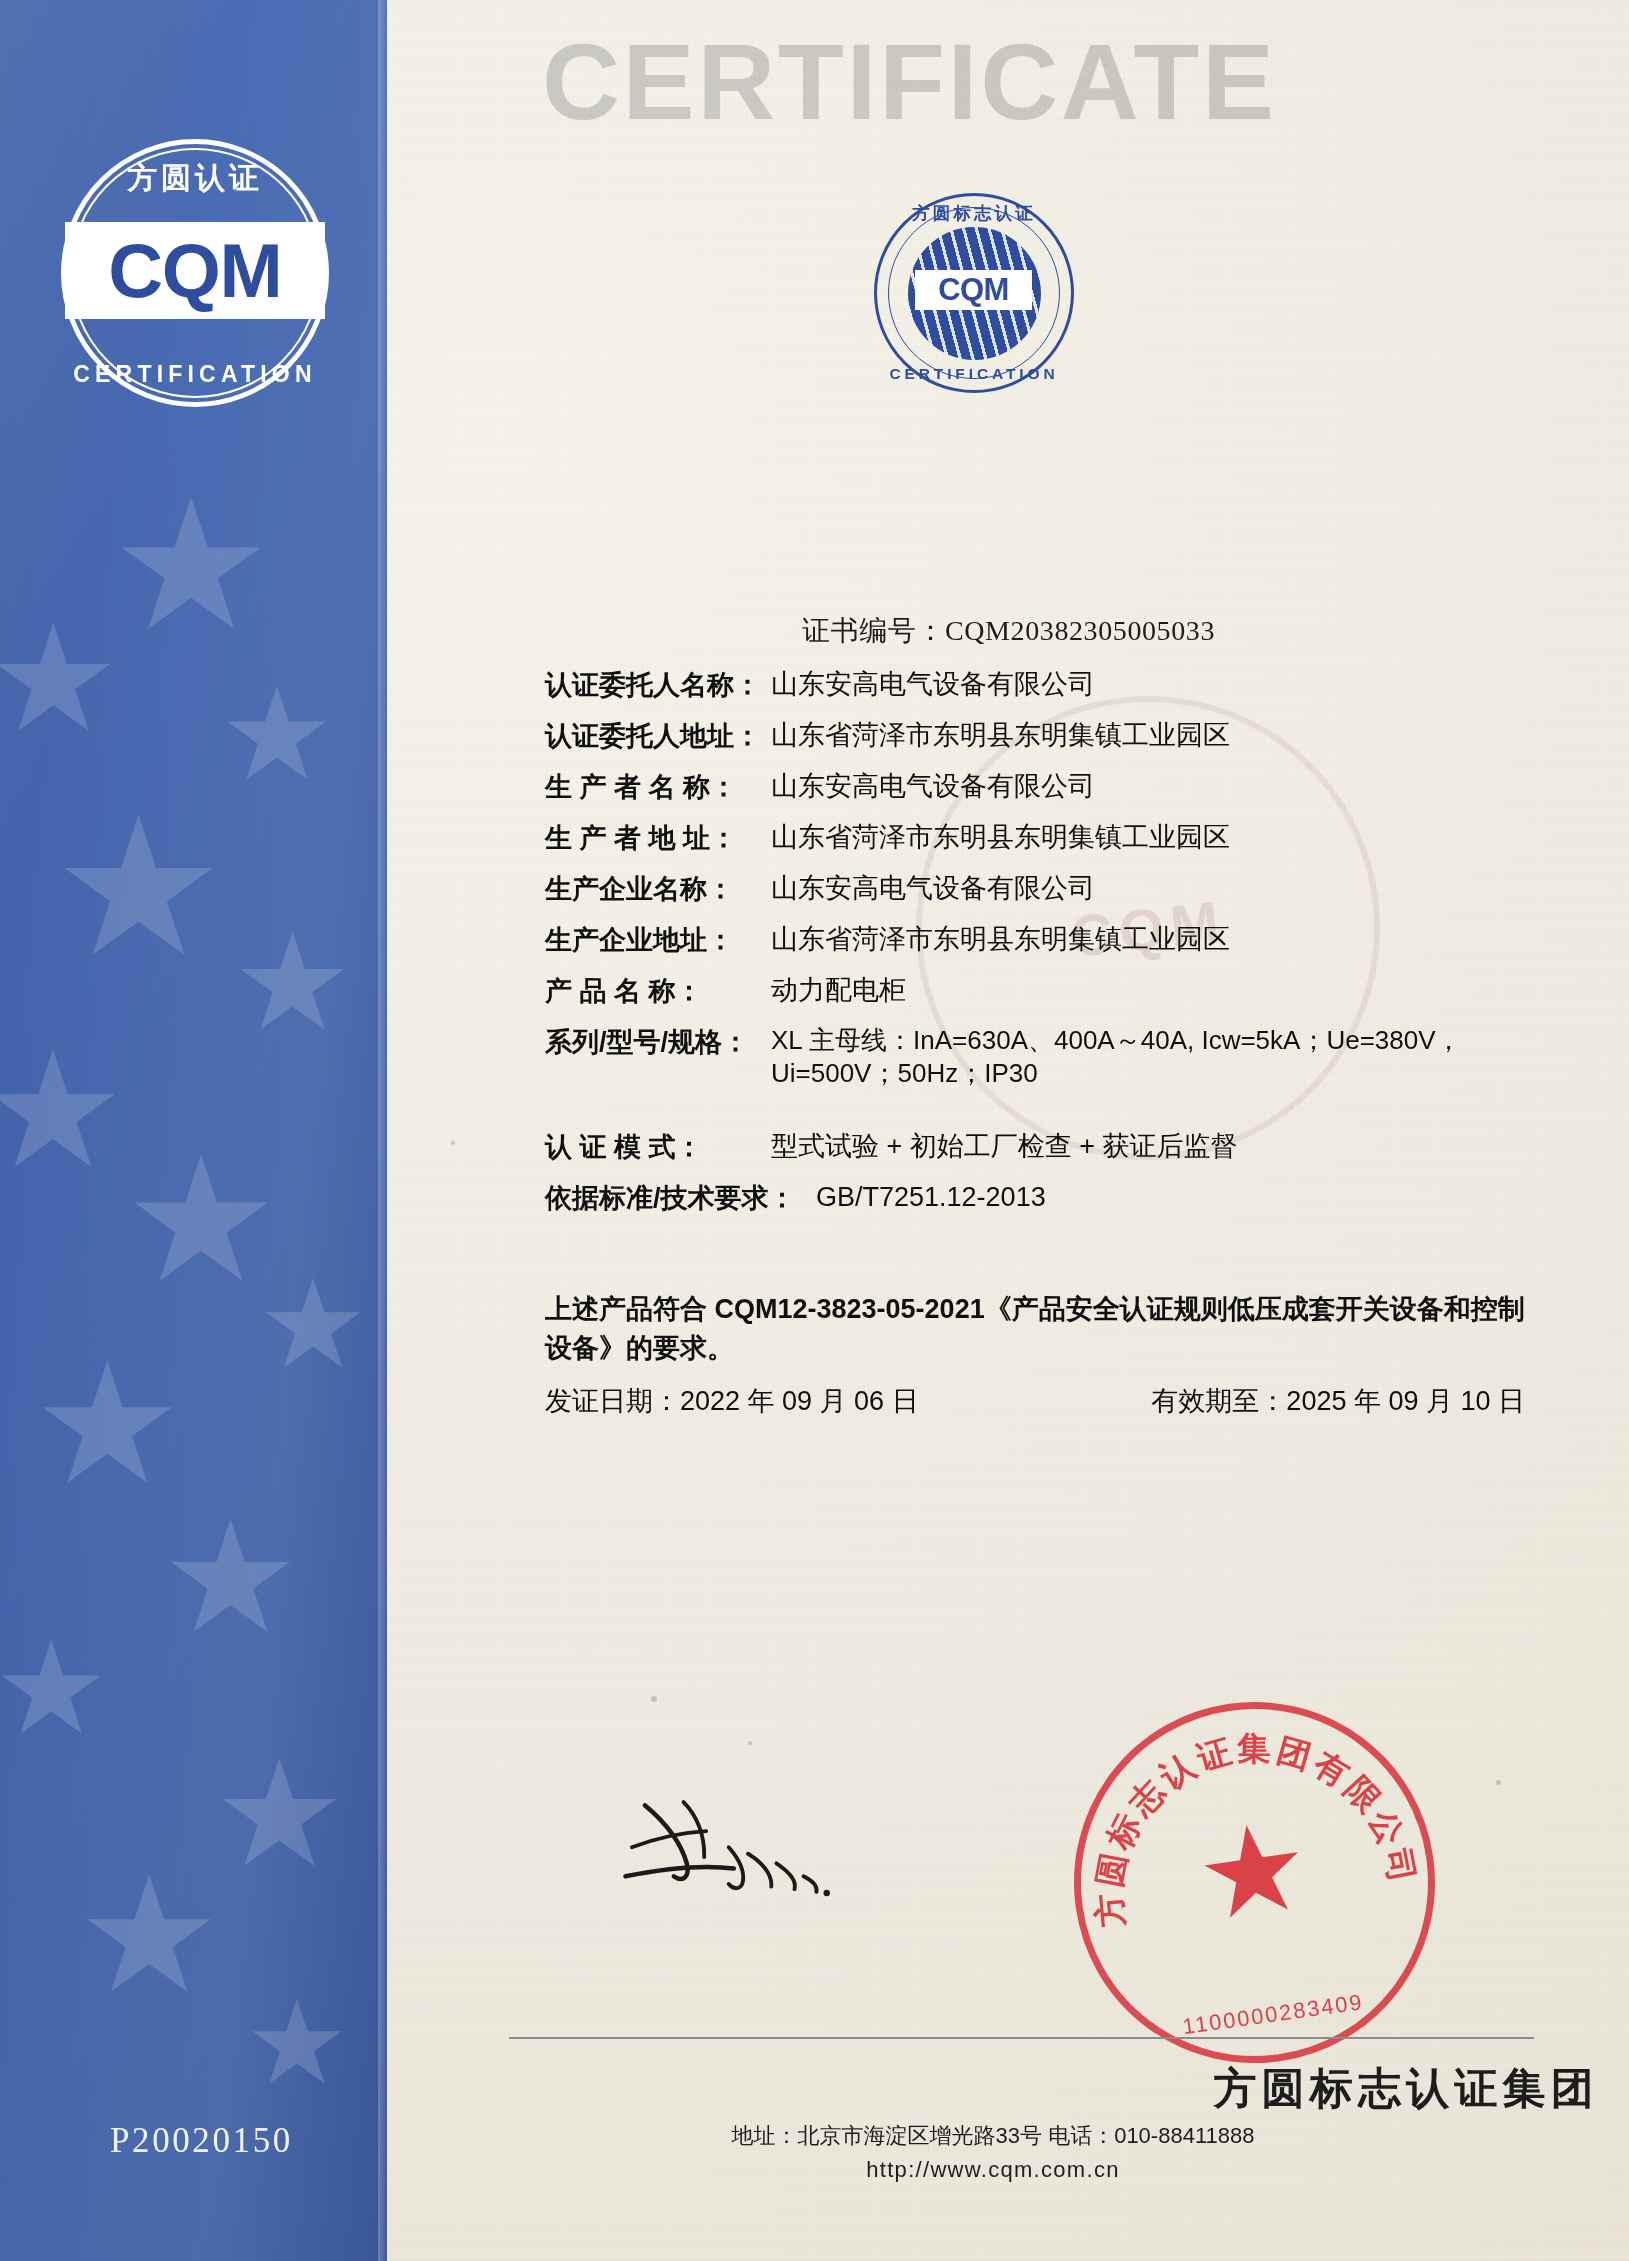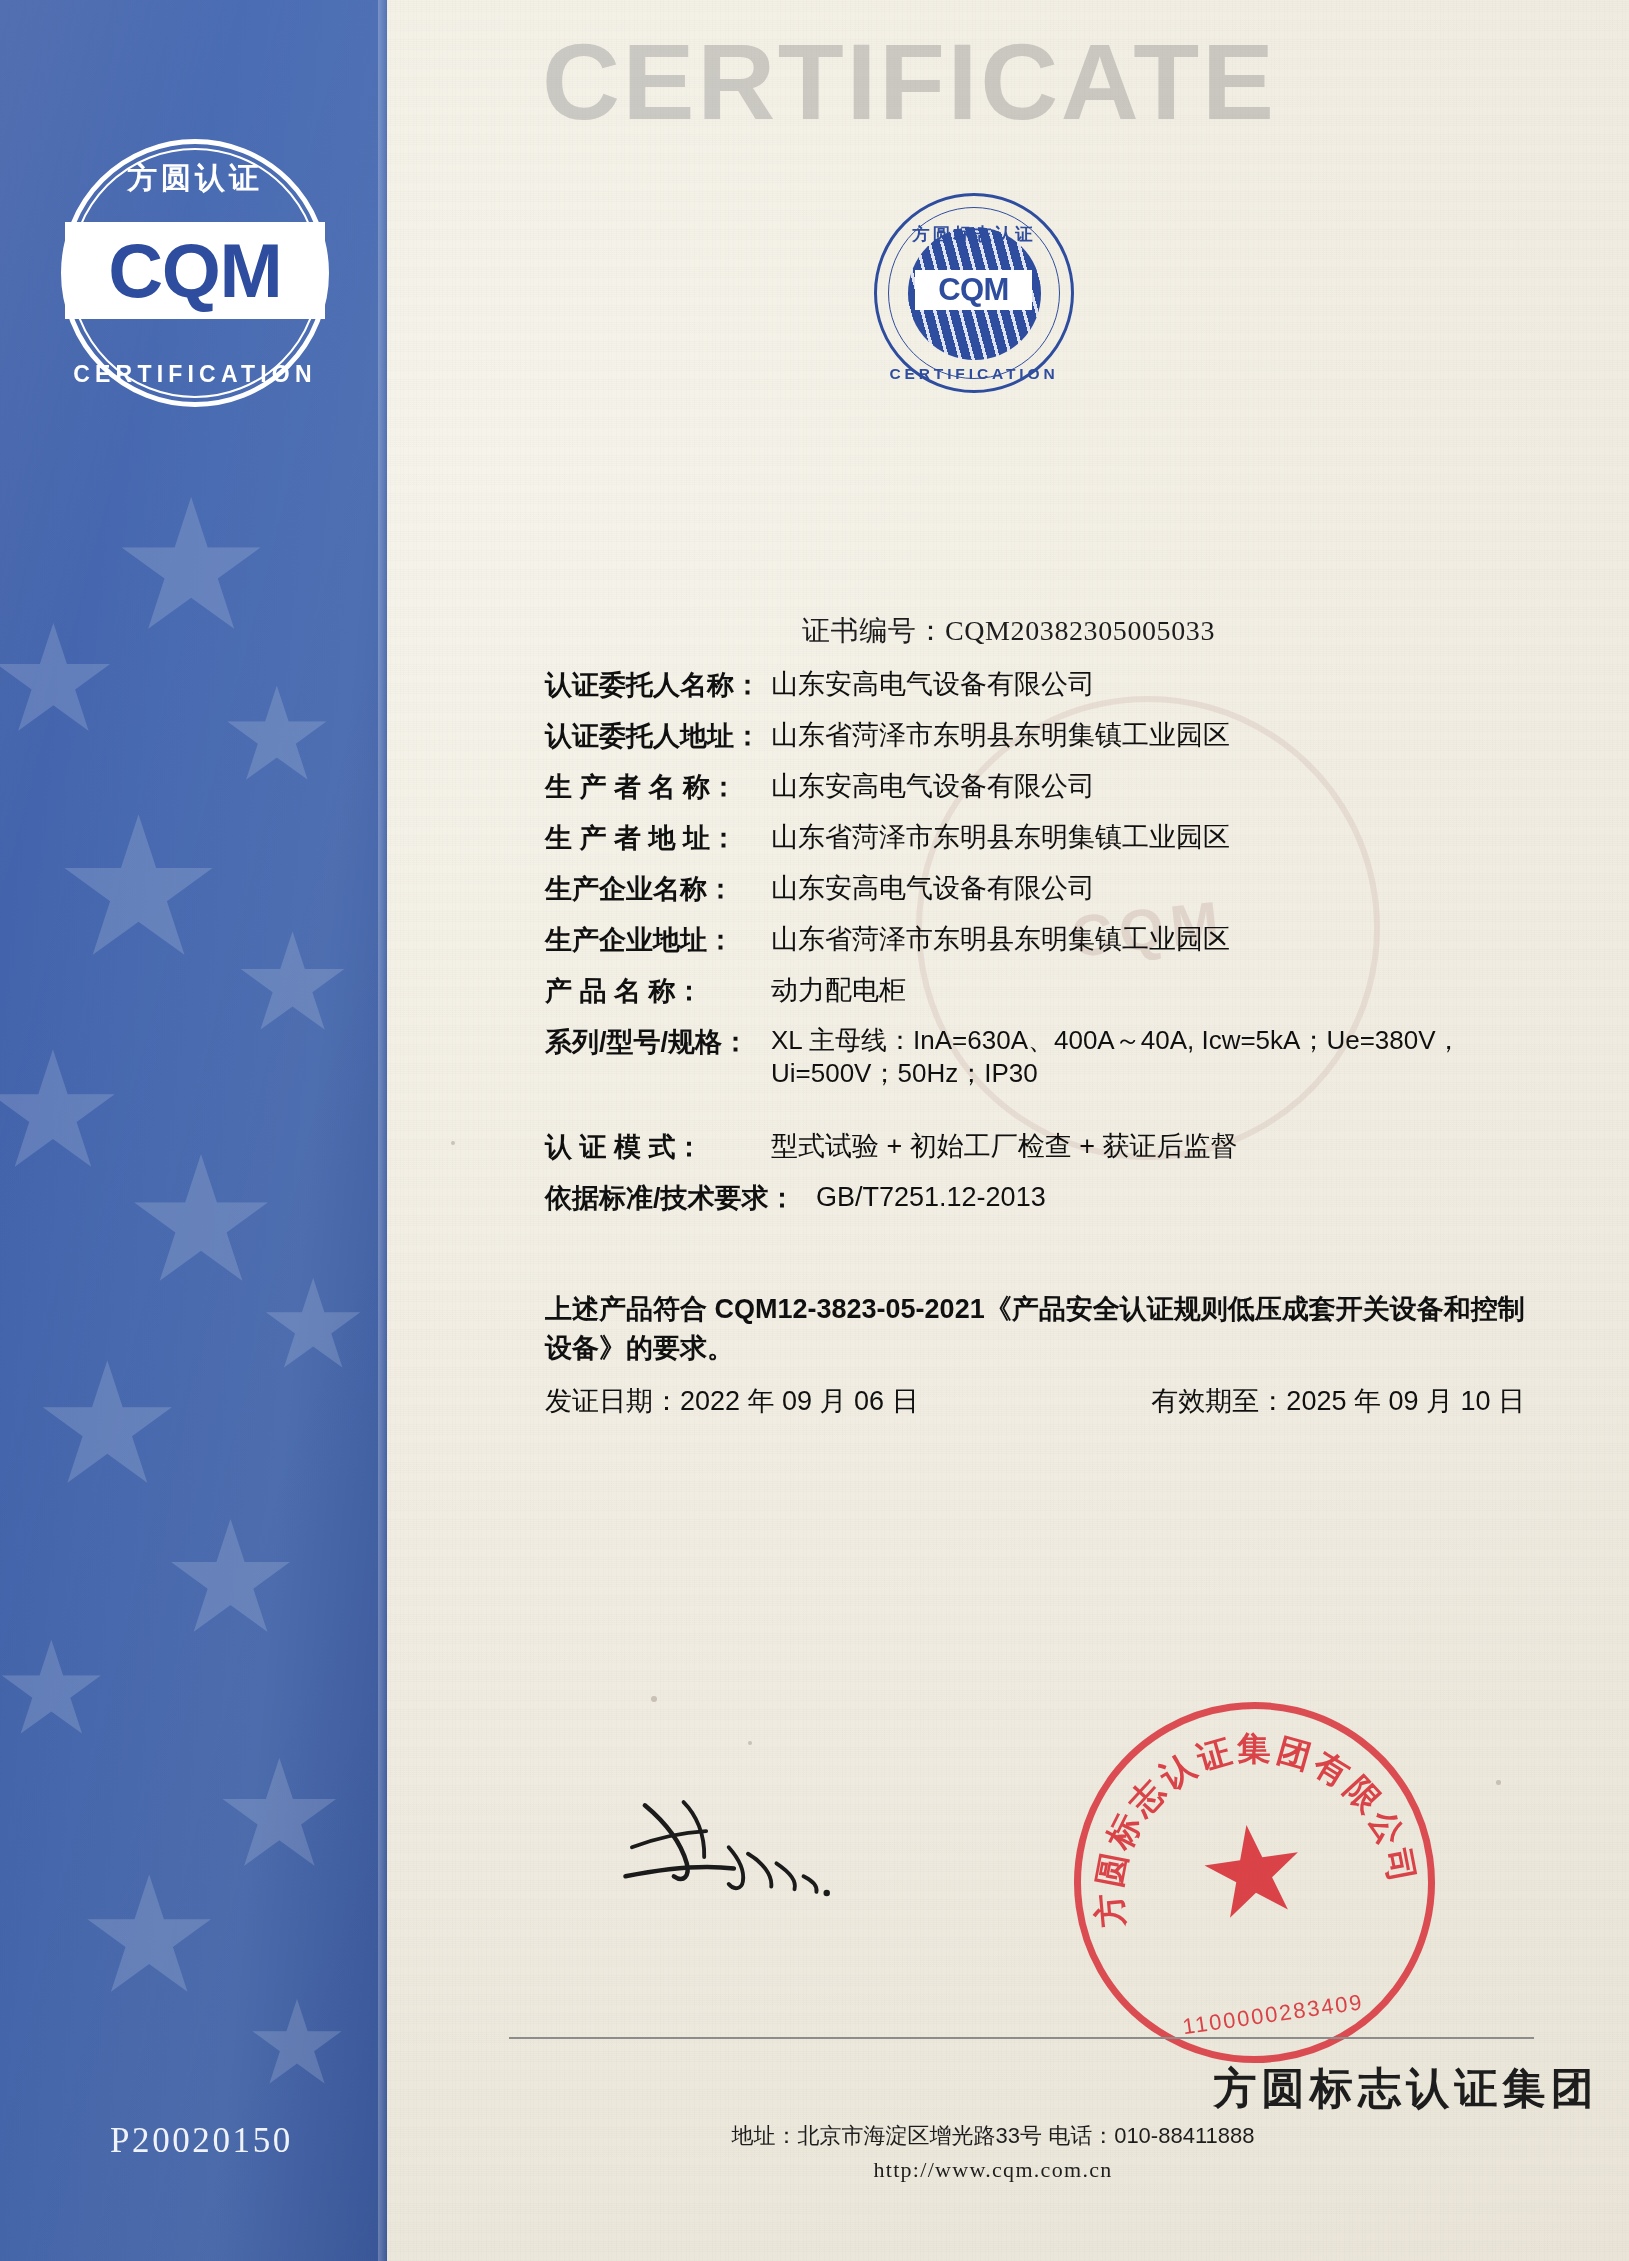--- a/index.html
+++ b/index.html
@@ -192,21 +192,20 @@
   }
   #emblem .e-top {
     position: absolute;
     top: 7.7px; left: 0; right: 0;
     text-align: center;
     font-family: "Liberation Sans", sans-serif;
     font-size: 17.4px;
     color: #2f4d9e;
     letter-spacing: 3.2px;
     font-weight: bold;
-    margin-top: 21px;
   }
   #emblem .e-bottom {
     position: absolute;
     bottom: 10.3px; left: 0; right: 0;
     text-align: center;
     font-family: "Liberation Sans", sans-serif;
     font-size: 15.5px;
     color: #2f4d9e;
     letter-spacing: 3.9px;
     font-weight: bold;
@@ -412,21 +411,21 @@
     font-family: "Liberation Sans", sans-serif;
     font-size: 22px;
     color: #1d1d1d;
   }
   #footer-url {
     position: absolute;
     left: 387px;
     top: 2157px;
     width: 1212px;
     text-align: center;
-    font-family: Liberation Serif, serif;
+    font-family: Liberation Sans, sans-serif;
     font-size: 22px;
     letter-spacing: 1.3px;
     color: #1d1d1d;
   }
 
   
   .speck {
     position: absolute;
     background: rgba(90,70,60,0.25);
     border-radius: 50%;

